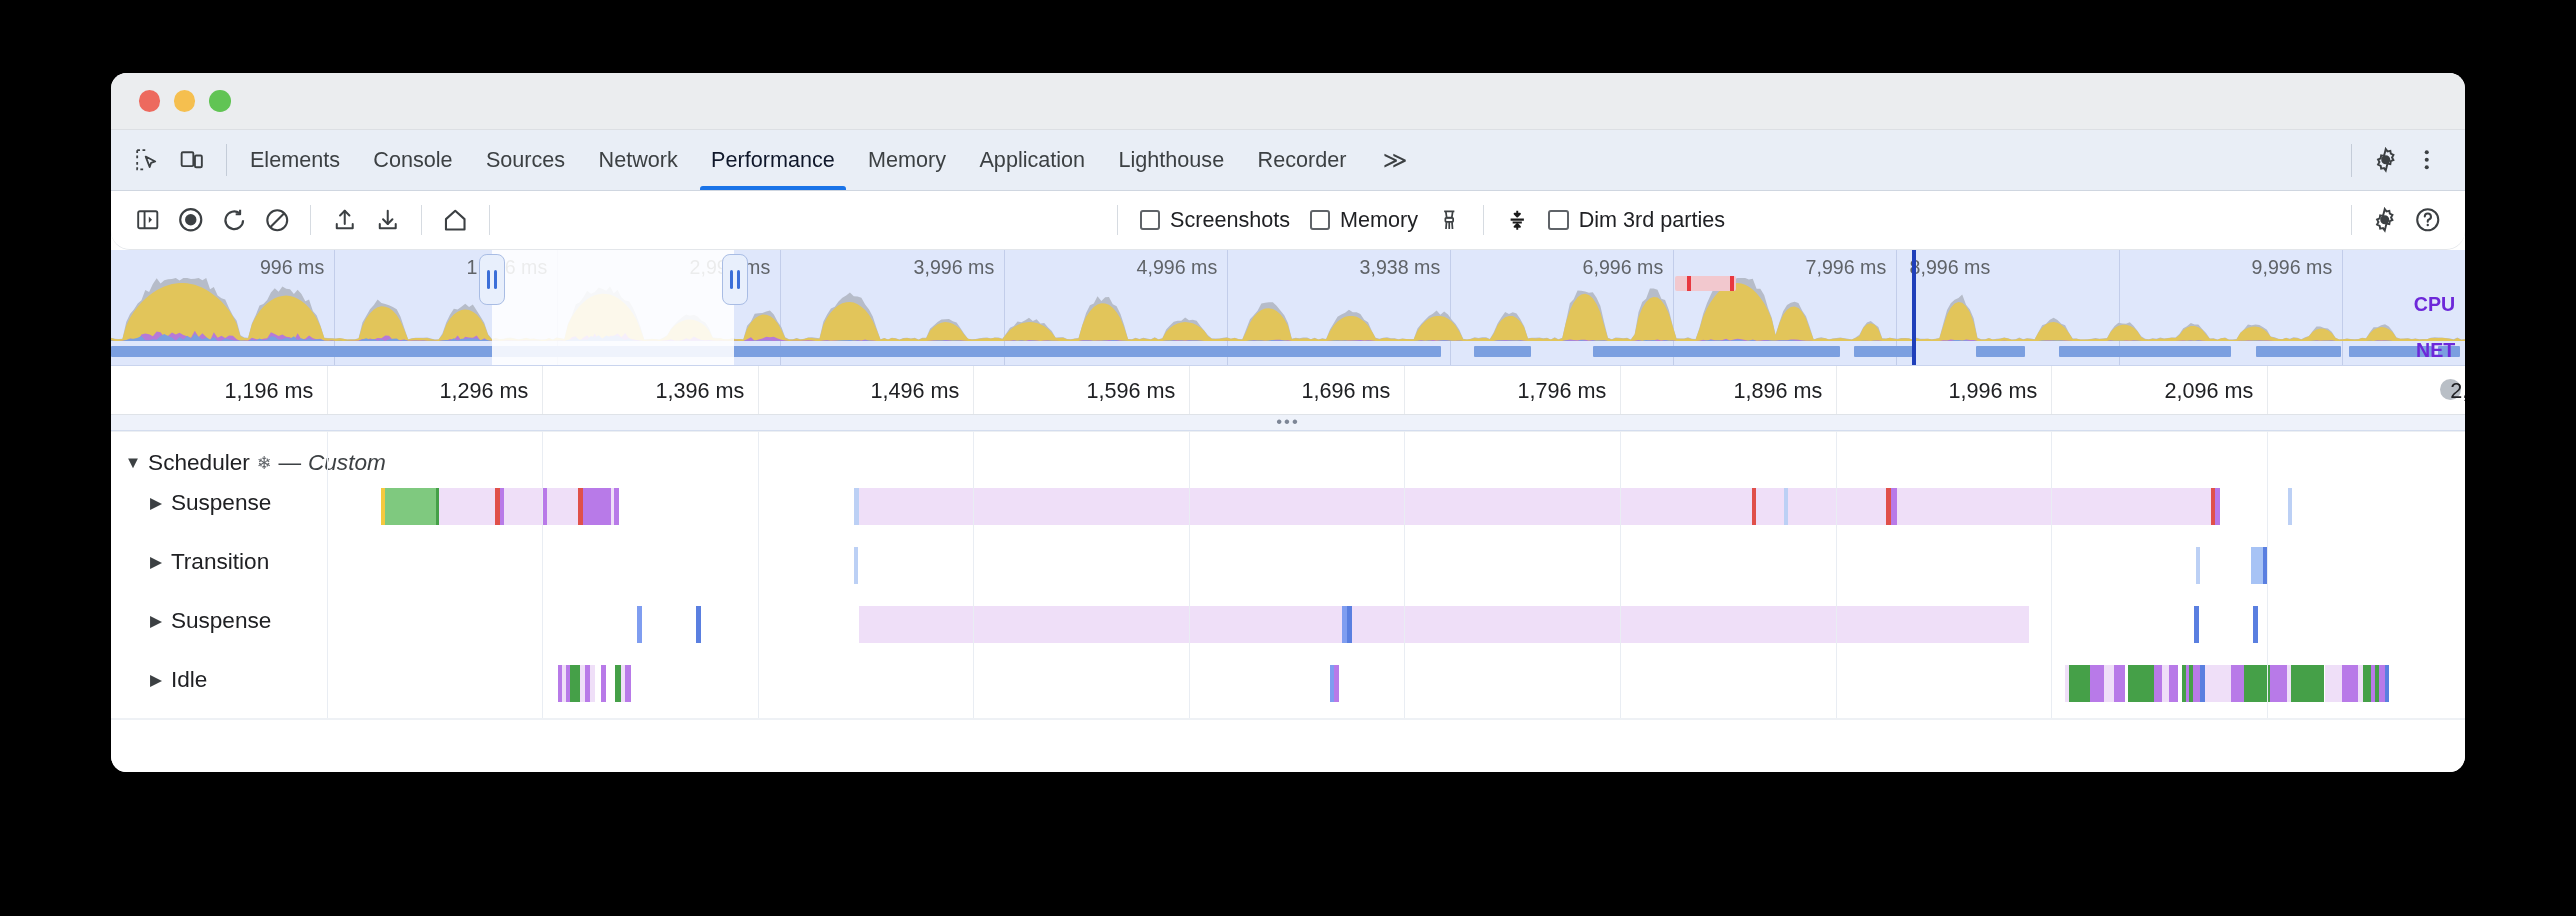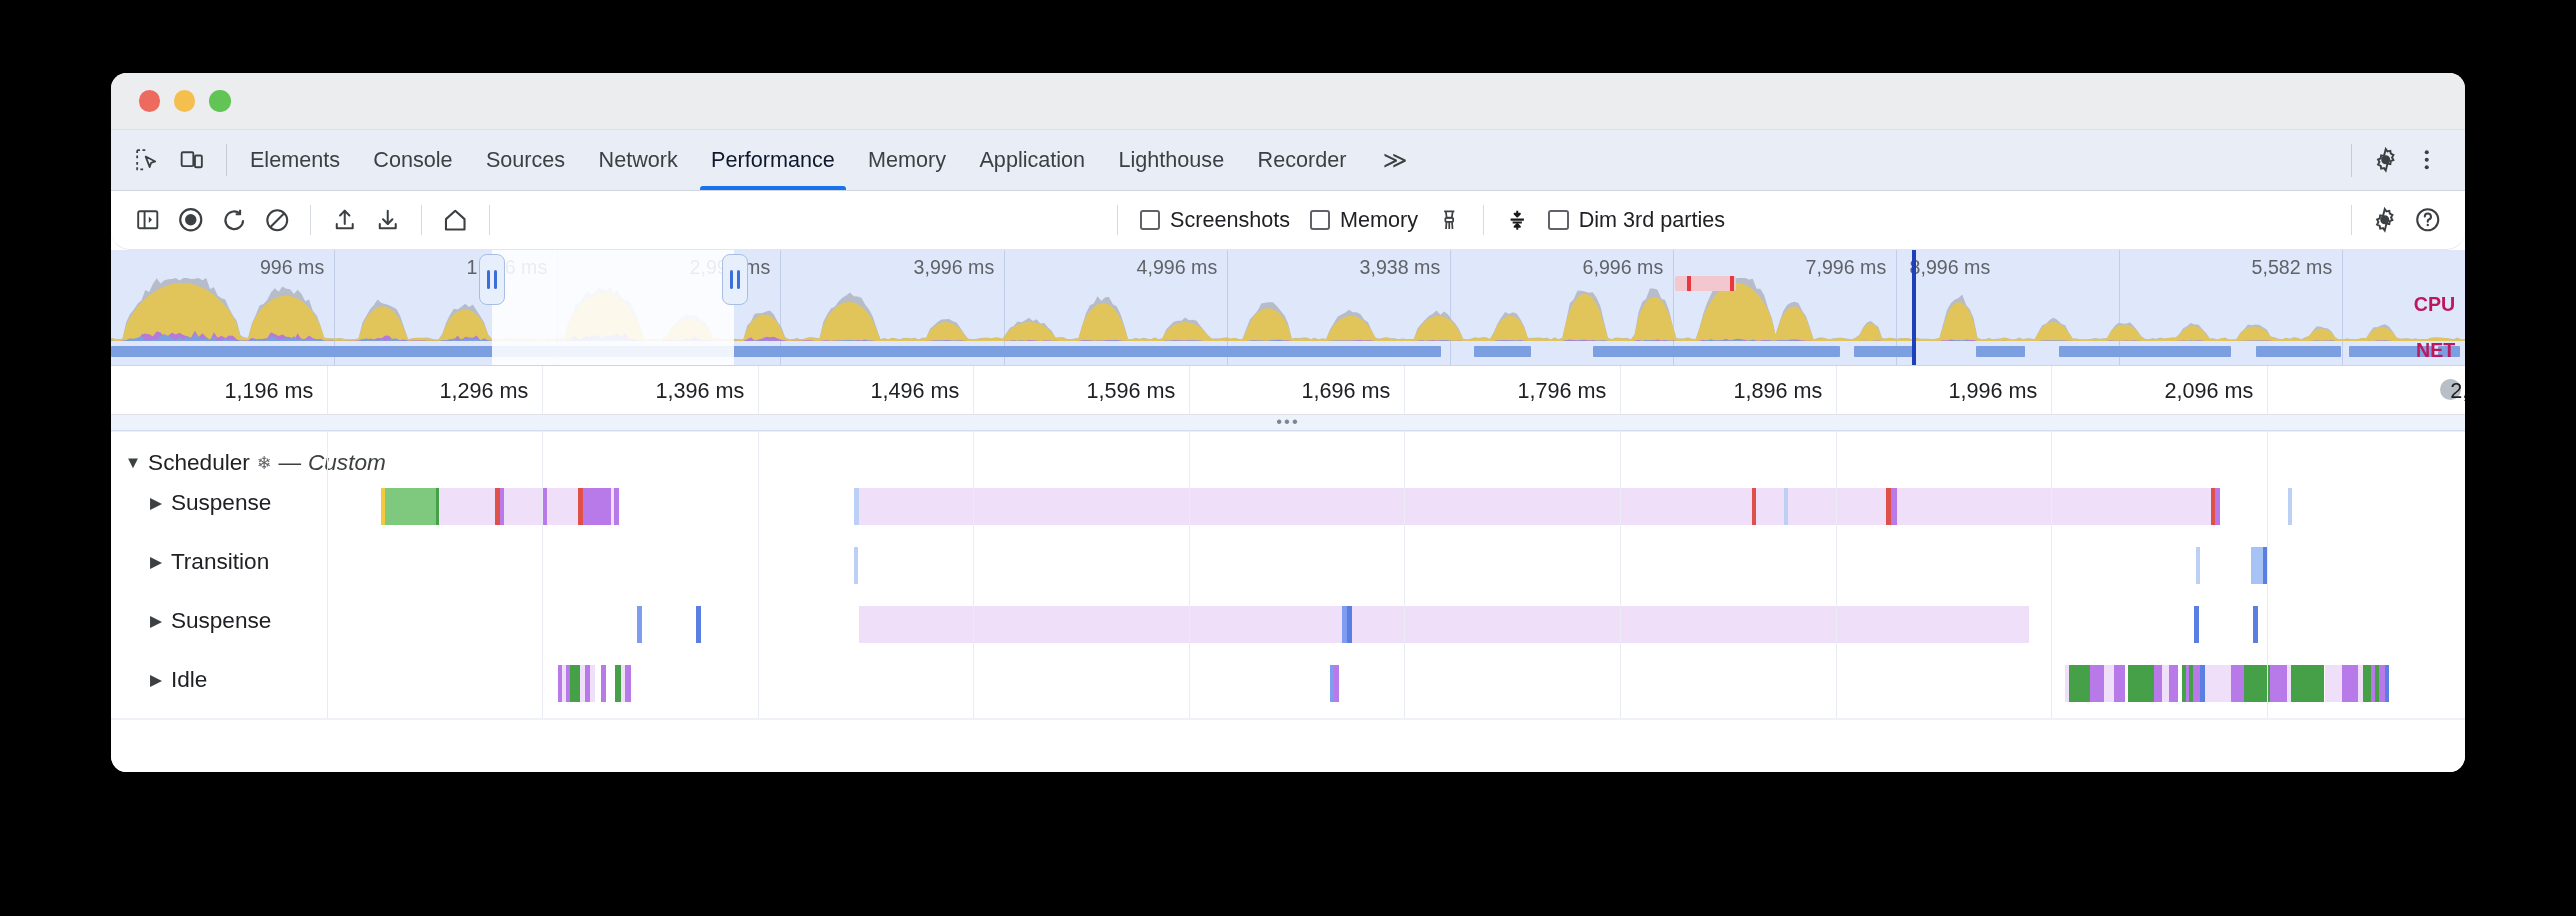--- a/index.html
+++ b/index.html
@@ -108,21 +108,21 @@
     font-size: 19.6px; color: #5f6368;
     transform: translateX(-100%);
     padding-right: 9.8px; white-space: nowrap;
   }
   #cpuCanvas, #netStrip { position: absolute; left: 0; right: 0; }
   #cpuCanvas { top: 25.5px; height: 65px; }
   #netStrip { bottom: 7.9px; height: 10.8px; }
   .netseg { position: absolute; height: 10.8px; background: #7b9fe0; border-radius: 1px; }
   .ovSideLabel {
     position: absolute; right: 9.8px;
-    font-size: 19.6px; font-weight: 600; color: #be185d;
+    font-size: 19.6px; font-weight: 600; color: #6d28d9;
   }
   #selWin {
     position: absolute; top: 0; bottom: 0;
     background: rgba(255,255,255,.88);
     pointer-events: none;
   }
   .handle {
     position: absolute; top: 3.9px;
     width: 25.5px; height: 51px;
     background: #e8effc; border: 1px solid #a8bce4;
@@ -372,21 +372,21 @@
         <div class="ovlabel" style="left: 1116px;">4,996 ms</div>
         <div class="ovtick" style="left: 1339px;"></div>
         <div class="ovlabel" style="left: 1339px;">3,938 ms</div>
         <div class="ovtick" style="left: 1562px;"></div>
         <div class="ovlabel" style="left: 1562px;">6,996 ms</div>
         <div class="ovtick" style="left: 1785px;"></div>
         <div class="ovlabel" style="left: 1785px;">7,996 ms</div>
         <div class="ovtick" style="left: 2008px;"></div>
         <div class="ovlabel" style="left: 1889px;">8,996 ms</div>
         <div class="ovtick" style="left: 2231px;"></div>
-        <div class="ovlabel" style="left: 2231px;">5,582 ms</div>
+        <div class="ovlabel" style="left: 2231px;">9,996 ms</div>
       </div>
     <svg id="cpuCanvas" viewBox="0 0 2398 66" preserveAspectRatio="none">
         <path d="M0,66 L0.0,62.8 L3.9,63.8 L7.7,63.9 L11.6,63.7 L15.5,46.7 L19.3,38.7 L23.2,33.9 L27.1,28.0 L30.9,24.6 L34.8,14.3 L38.7,16.2 L42.5,8.1 L46.4,2.4 L50.3,7.6 L54.1,4.4 L58.0,3.3 L61.9,3.1 L65.8,2.0 L69.6,4.6 L73.5,2.0 L77.4,2.0 L81.2,3.1 L85.1,2.9 L89.0,2.0 L92.8,4.3 L96.7,2.1 L100.6,13.5 L104.4,11.1 L108.3,19.9 L112.2,22.6 L116.0,23.9 L119.9,32.8 L123.8,40.0 L127.6,45.5 L131.5,60.1 L135.4,62.4 L139.2,62.6 L143.1,48.0 L147.0,39.6 L150.8,30.0 L154.7,28.4 L158.6,24.3 L162.4,16.8 L166.3,12.5 L170.2,15.9 L174.0,10.6 L177.9,13.0 L181.8,13.4 L185.7,18.3 L189.5,14.0 L193.4,18.3 L197.3,25.7 L201.1,23.9 L205.0,35.6 L208.9,40.2 L212.7,50.3 L216.6,62.6 L220.5,63.0 L224.3,63.2 L228.2,63.5 L232.1,62.9 L235.9,63.6 L239.8,64.4 L243.7,64.1 L247.5,64.3 L251.4,63.2 L255.3,47.2 L259.1,40.7 L263.0,33.7 L266.9,29.4 L270.7,23.8 L274.6,27.3 L278.5,28.4 L282.3,29.8 L286.2,31.5 L290.1,33.7 L293.9,41.1 L297.8,52.7 L301.7,64.2 L305.6,63.3 L309.4,62.7 L313.3,62.6 L317.2,62.8 L321.0,62.5 L324.9,63.4 L328.8,64.6 L332.6,64.4 L336.5,58.5 L340.4,47.3 L344.2,39.3 L348.1,33.2 L352.0,33.9 L355.8,31.1 L359.7,28.1 L363.6,31.6 L367.4,28.9 L371.3,35.0 L375.2,41.2 L379.0,47.5 L382.9,59.2 L386.8,64.0 L390.6,62.9 L394.5,63.9 L398.4,63.8 L402.2,62.8 L406.1,62.5 L410.0,63.5 L413.8,64.3 L417.7,63.5 L421.6,62.8 L425.5,63.6 L429.3,63.5 L433.2,64.2 L437.1,64.4 L440.9,64.5 L444.8,62.9 L448.7,64.6 L452.5,62.3 L456.4,63.1 L460.3,63.7 L464.1,48.0 L468.0,40.0 L471.9,28.7 L475.7,26.9 L479.6,21.6 L483.5,15.0 L487.3,18.1 L491.2,16.3 L495.1,11.8 L498.9,12.9 L502.8,14.9 L506.7,10.4 L510.5,17.4 L514.4,14.0 L518.3,21.7 L522.1,24.8 L526.0,25.6 L529.9,31.9 L533.7,40.5 L537.6,51.3 L541.5,64.5 L545.4,63.9 L549.2,63.8 L553.1,64.0 L557.0,64.4 L560.8,62.4 L564.7,60.2 L568.6,53.3 L572.4,49.1 L576.3,45.0 L580.2,41.6 L584.0,39.2 L587.9,40.4 L591.8,39.3 L595.6,41.0 L599.5,45.1 L603.4,47.1 L607.2,52.7 L611.1,62.4 L615.0,62.8 L618.8,63.1 L622.7,64.1 L626.6,64.2 L630.4,63.2 L634.3,63.9 L638.2,63.9 L642.0,64.4 L645.9,50.5 L649.8,46.3 L653.6,38.4 L657.5,37.9 L661.4,37.6 L665.3,36.0 L669.1,35.1 L673.0,39.2 L676.9,46.4 L680.7,51.8 L684.6,62.3 L688.5,64.3 L692.3,64.2 L696.2,63.0 L700.1,64.2 L703.9,63.7 L707.8,62.5 L711.7,62.1 L715.5,62.7 L719.4,63.3 L723.3,46.4 L727.1,39.0 L731.0,32.9 L734.9,31.1 L738.7,26.0 L742.6,22.0 L746.5,19.9 L750.3,16.8 L754.2,20.5 L758.1,20.8 L761.9,22.1 L765.8,29.0 L769.7,34.1 L773.5,41.0 L777.4,53.0 L781.3,64.2 L785.2,62.9 L789.0,64.5 L792.9,62.6 L796.8,63.2 L800.6,64.5 L804.5,63.0 L808.4,62.7 L812.2,63.4 L816.1,62.6 L820.0,64.5 L823.8,62.6 L827.7,62.6 L831.6,53.6 L835.4,50.3 L839.3,46.8 L843.2,44.2 L847.0,43.8 L850.9,43.6 L854.8,45.9 L858.6,47.3 L862.5,52.8 L866.4,58.6 L870.2,63.6 L874.1,64.1 L878.0,63.9 L881.8,63.2 L885.7,62.7 L889.6,62.5 L893.4,63.4 L897.3,62.5 L901.2,62.5 L905.1,63.6 L908.9,58.3 L912.8,52.5 L916.7,50.7 L920.5,46.1 L924.4,47.0 L928.3,44.9 L932.1,42.5 L936.0,45.6 L939.9,44.0 L943.7,48.2 L947.6,47.7 L951.5,52.2 L955.3,55.9 L959.2,62.7 L963.1,62.3 L966.9,62.3 L970.8,63.9 L974.7,64.2 L978.5,63.4 L982.4,62.9 L986.3,49.4 L990.1,37.5 L994.0,29.6 L997.9,27.8 L1001.7,20.6 L1005.6,25.5 L1009.5,21.7 L1013.3,21.2 L1017.2,28.7 L1021.1,30.8 L1025.0,38.6 L1028.8,50.1 L1032.7,63.9 L1036.6,64.3 L1040.4,62.8 L1044.3,64.0 L1048.2,62.7 L1052.0,63.5 L1055.9,64.3 L1059.8,62.2 L1063.6,64.1 L1067.5,63.3 L1071.4,54.2 L1075.2,50.2 L1079.1,46.4 L1083.0,45.5 L1086.8,45.5 L1090.7,42.2 L1094.6,44.9 L1098.4,44.4 L1102.3,45.5 L1106.2,50.7 L1110.0,55.3 L1113.9,60.2 L1117.8,63.4 L1121.6,63.5 L1125.5,63.4 L1129.4,62.7 L1133.2,62.3 L1137.1,63.7 L1141.0,62.6 L1144.9,63.9 L1148.7,64.2 L1152.6,54.1 L1156.5,44.0 L1160.3,39.8 L1164.2,35.2 L1168.1,28.0 L1171.9,27.2 L1175.8,26.6 L1179.7,26.6 L1183.5,30.2 L1187.4,35.1 L1191.3,39.9 L1195.1,47.6 L1199.0,63.7 L1202.9,62.7 L1206.7,63.3 L1210.6,62.4 L1214.5,62.5 L1218.3,64.2 L1222.2,62.8 L1226.1,64.5 L1229.9,63.3 L1233.8,64.0 L1237.7,54.4 L1241.5,48.0 L1245.4,41.4 L1249.3,39.2 L1253.1,37.2 L1257.0,34.2 L1260.9,36.8 L1264.8,36.7 L1268.6,38.6 L1272.5,44.3 L1276.4,47.0 L1280.2,55.7 L1284.1,62.8 L1288.0,63.6 L1291.8,62.7 L1295.7,62.2 L1299.6,63.1 L1303.4,63.3 L1307.3,64.3 L1311.2,63.5 L1315.0,63.9 L1318.9,64.0 L1322.8,63.9 L1326.6,53.3 L1330.5,48.6 L1334.4,44.3 L1338.2,40.7 L1342.1,38.4 L1346.0,35.1 L1349.8,39.4 L1353.7,36.1 L1357.6,39.0 L1361.4,44.3 L1365.3,48.7 L1369.2,54.8 L1373.0,63.7 L1376.9,64.4 L1380.8,63.6 L1384.7,62.3 L1388.5,62.9 L1392.4,62.2 L1396.3,62.3 L1400.1,63.9 L1404.0,57.1 L1407.9,48.2 L1411.7,42.2 L1415.6,36.6 L1419.5,38.5 L1423.3,36.8 L1427.2,38.0 L1431.1,43.8 L1434.9,50.9 L1438.8,63.3 L1442.7,62.8 L1446.5,62.8 L1450.4,62.4 L1454.3,63.3 L1458.1,62.7 L1462.0,64.4 L1465.9,62.2 L1469.7,64.3 L1473.6,62.8 L1477.5,45.4 L1481.3,27.6 L1485.2,23.7 L1489.1,14.6 L1492.9,15.1 L1496.8,15.7 L1500.7,17.0 L1504.6,16.5 L1508.4,22.2 L1512.3,30.5 L1516.2,47.3 L1520.0,62.6 L1523.9,64.2 L1527.8,62.4 L1531.6,62.7 L1535.5,63.1 L1539.4,62.7 L1543.2,64.4 L1547.1,59.1 L1551.0,36.7 L1554.8,26.5 L1558.7,23.2 L1562.6,12.6 L1566.4,12.6 L1570.3,13.9 L1574.2,23.2 L1578.0,24.4 L1581.9,34.8 L1585.8,50.5 L1589.6,63.3 L1593.5,63.4 L1597.4,63.4 L1601.2,62.1 L1605.1,63.8 L1609.0,64.0 L1612.8,53.1 L1616.7,38.3 L1620.6,27.5 L1624.5,18.8 L1628.3,11.0 L1632.2,6.0 L1636.1,6.0 L1639.9,2.0 L1643.8,2.0 L1647.7,3.5 L1651.5,2.0 L1655.4,2.0 L1659.3,2.0 L1663.1,3.6 L1667.0,2.8 L1670.9,12.9 L1674.7,13.0 L1678.6,19.3 L1682.5,32.5 L1686.3,42.4 L1690.2,59.4 L1694.1,46.9 L1697.9,35.9 L1701.8,29.5 L1705.7,27.2 L1709.5,26.2 L1713.4,27.5 L1717.3,35.3 L1721.1,40.9 L1725.0,52.1 L1728.9,64.4 L1732.7,63.0 L1736.6,62.3 L1740.5,63.2 L1744.4,64.1 L1748.2,63.5 L1752.1,62.9 L1756.0,62.5 L1759.8,63.2 L1763.7,63.8 L1767.6,64.5 L1771.4,62.4 L1775.3,59.7 L1779.2,52.1 L1783.0,47.1 L1786.9,45.6 L1790.8,48.9 L1794.6,51.8 L1798.5,63.1 L1802.4,63.4 L1806.2,62.6 L1810.1,63.1 L1814.0,63.8 L1817.8,63.0 L1821.7,62.9 L1825.6,63.3 L1829.4,64.5 L1833.3,62.8 L1837.2,63.6 L1841.0,63.6 L1844.9,63.6 L1848.8,64.1 L1852.6,63.8 L1856.5,63.0 L1860.4,48.4 L1864.3,34.4 L1868.1,27.6 L1872.0,24.2 L1875.9,22.3 L1879.7,18.9 L1883.6,29.2 L1887.5,34.0 L1891.3,42.9 L1895.2,62.7 L1899.1,64.2 L1902.9,64.2 L1906.8,62.9 L1910.7,64.4 L1914.5,63.8 L1918.4,63.5 L1922.3,62.4 L1926.1,63.2 L1930.0,64.6 L1933.9,64.2 L1937.7,62.4 L1941.6,64.2 L1945.5,63.1 L1949.3,63.5 L1953.2,64.1 L1957.1,56.8 L1960.9,50.1 L1964.8,48.4 L1968.7,44.5 L1972.5,42.5 L1976.4,44.6 L1980.3,48.5 L1984.2,50.0 L1988.0,57.4 L1991.9,63.5 L1995.8,63.5 L1999.6,64.5 L2003.5,64.5 L2007.4,64.2 L2011.2,63.8 L2015.1,63.0 L2019.0,63.6 L2022.8,63.5 L2026.7,63.0 L2030.6,55.8 L2034.4,50.8 L2038.3,47.4 L2042.2,48.2 L2046.0,48.4 L2049.9,46.9 L2053.8,50.8 L2057.6,55.5 L2061.5,61.3 L2065.4,63.8 L2069.2,64.1 L2073.1,63.3 L2077.0,63.7 L2080.8,62.4 L2084.7,63.4 L2088.6,62.9 L2092.4,62.4 L2096.3,62.5 L2100.2,58.9 L2104.1,53.1 L2107.9,50.9 L2111.8,47.8 L2115.7,49.3 L2119.5,49.3 L2123.4,53.7 L2127.3,57.8 L2131.1,63.4 L2135.0,63.1 L2138.9,64.6 L2142.7,63.2 L2146.6,62.5 L2150.5,64.5 L2154.3,64.5 L2158.2,64.0 L2162.1,57.5 L2165.9,54.0 L2169.8,49.3 L2173.7,49.9 L2177.5,49.3 L2181.4,49.8 L2185.3,52.0 L2189.1,54.5 L2193.0,61.5 L2196.9,62.3 L2200.7,63.6 L2204.6,64.1 L2208.5,62.7 L2212.3,63.6 L2216.2,62.2 L2220.1,62.8 L2224.0,64.1 L2227.8,62.2 L2231.7,60.9 L2235.6,55.8 L2239.4,51.3 L2243.3,51.3 L2247.2,52.8 L2251.0,53.2 L2254.9,56.7 L2258.8,62.6 L2262.6,64.4 L2266.5,64.1 L2270.4,63.5 L2274.2,63.9 L2278.1,64.1 L2282.0,64.0 L2285.8,62.6 L2289.7,63.1 L2293.6,57.0 L2297.4,52.0 L2301.3,52.1 L2305.2,49.9 L2309.0,48.9 L2312.9,51.3 L2316.8,56.0 L2320.6,62.3 L2324.5,63.6 L2328.4,63.4 L2332.2,63.1 L2336.1,64.0 L2340.0,63.4 L2343.9,64.1 L2347.7,63.9 L2351.6,64.1 L2355.5,62.6 L2359.3,62.3 L2363.2,62.4 L2367.1,62.7 L2370.9,63.0 L2374.8,63.4 L2378.7,64.3 L2382.5,62.5 L2386.4,64.5 L2390.3,64.2 L2394.1,63.4 L2398.0,64.1 L2398,66 Z" fill="#b6bcc9"></path>
         <path d="M0,66 L0.0,63.0 L3.9,64.0 L7.7,64.2 L11.6,63.9 L15.5,50.2 L19.3,42.3 L23.2,36.2 L27.1,31.2 L30.9,26.8 L34.8,23.1 L38.7,19.8 L42.5,16.9 L46.4,14.5 L50.3,12.4 L54.1,10.6 L58.0,9.3 L61.9,8.2 L65.8,7.5 L69.6,7.2 L73.5,7.1 L77.4,7.4 L81.2,8.1 L85.1,9.0 L89.0,10.3 L92.8,12.0 L96.7,14.0 L100.6,16.4 L104.4,19.2 L108.3,22.4 L112.2,26.0 L116.0,30.2 L119.9,35.1 L123.8,41.0 L127.6,48.4 L131.5,61.3 L135.4,63.0 L139.2,63.1 L143.1,49.0 L147.0,41.5 L150.8,35.8 L154.7,31.3 L158.6,27.6 L162.4,24.8 L166.3,22.6 L170.2,21.0 L174.0,20.2 L177.9,19.9 L181.8,20.3 L185.7,21.3 L189.5,23.0 L193.4,25.4 L197.3,28.4 L201.1,32.3 L205.0,37.1 L208.9,43.1 L212.7,51.2 L216.6,62.9 L220.5,63.5 L224.3,63.4 L228.2,63.8 L232.1,63.3 L235.9,63.8 L239.8,64.6 L243.7,64.4 L247.5,64.6 L251.4,63.5 L255.3,50.5 L259.1,42.9 L263.0,37.7 L266.9,34.1 L270.7,31.8 L274.6,30.8 L278.5,31.1 L282.3,32.6 L286.2,35.4 L290.1,39.6 L293.9,45.6 L297.8,54.7 L301.7,64.5 L305.6,63.4 L309.4,63.0 L313.3,62.9 L317.2,63.3 L321.0,62.9 L324.9,63.9 L328.8,64.7 L332.6,64.6 L336.5,59.8 L340.4,49.5 L344.2,43.4 L348.1,39.2 L352.0,36.3 L355.8,34.6 L359.7,34.0 L363.6,34.6 L367.4,36.3 L371.3,39.2 L375.2,43.4 L379.0,49.5 L382.9,59.8 L386.8,64.4 L390.6,63.1 L394.5,64.2 L398.4,64.2 L402.2,63.3 L406.1,63.2 L410.0,63.7 L413.8,64.4 L417.7,63.9 L421.6,63.0 L425.5,63.9 L429.3,63.8 L433.2,64.5 L437.1,64.7 L440.9,64.6 L444.8,63.2 L448.7,64.7 L452.5,62.8 L456.4,63.3 L460.3,64.1 L464.1,49.3 L468.0,41.4 L471.9,35.5 L475.7,30.7 L479.6,26.8 L483.5,23.7 L487.3,21.3 L491.2,19.6 L495.1,18.5 L498.9,18.0 L502.8,18.2 L506.7,18.9 L510.5,20.3 L514.4,22.4 L518.3,25.1 L522.1,28.5 L526.0,32.8 L529.9,38.0 L533.7,44.7 L537.6,54.3 L541.5,64.7 L545.4,64.4 L549.2,64.0 L553.1,64.2 L557.0,64.7 L560.8,63.1 L564.7,60.7 L568.6,54.3 L572.4,50.3 L576.3,47.5 L580.2,45.6 L584.0,44.5 L587.9,44.2 L591.8,44.7 L595.6,45.9 L599.5,48.0 L603.4,51.0 L607.2,55.3 L611.1,63.0 L615.0,63.5 L618.8,63.2 L622.7,64.3 L626.6,64.2 L630.4,63.6 L634.3,64.1 L638.2,64.0 L642.0,64.6 L645.9,53.5 L649.8,47.2 L653.6,43.1 L657.5,40.5 L661.4,39.2 L665.3,39.3 L669.1,40.7 L673.0,43.5 L676.9,47.9 L680.7,54.7 L684.6,63.0 L688.5,64.6 L692.3,64.5 L696.2,63.4 L700.1,64.4 L703.9,63.9 L707.8,62.8 L711.7,62.9 L715.5,63.4 L719.4,63.6 L723.3,49.6 L727.1,42.2 L731.0,36.8 L734.9,32.7 L738.7,29.7 L742.6,27.7 L746.5,26.6 L750.3,26.3 L754.2,27.0 L758.1,28.6 L761.9,31.1 L765.8,34.6 L769.7,39.3 L773.5,45.6 L777.4,54.7 L781.3,64.5 L785.2,63.1 L789.0,64.6 L792.9,62.9 L796.8,63.5 L800.6,64.7 L804.5,63.4 L808.4,62.9 L812.2,63.7 L816.1,63.1 L820.0,64.7 L823.8,63.2 L827.7,63.2 L831.6,55.7 L835.4,51.7 L839.3,49.0 L843.2,47.4 L847.0,46.8 L850.9,47.1 L854.8,48.4 L858.6,50.7 L862.5,54.1 L866.4,59.7 L870.2,63.7 L874.1,64.4 L878.0,64.3 L881.8,63.6 L885.7,63.3 L889.6,63.0 L893.4,63.5 L897.3,62.8 L901.2,63.0 L905.1,64.0 L908.9,59.3 L912.8,54.9 L916.7,51.9 L920.5,49.7 L924.4,48.1 L928.3,47.2 L932.1,46.8 L936.0,47.0 L939.9,47.7 L943.7,49.1 L947.6,51.0 L951.5,53.7 L955.3,57.5 L959.2,62.8 L963.1,63.0 L966.9,62.8 L970.8,64.1 L974.7,64.6 L978.5,63.8 L982.4,63.5 L986.3,50.1 L990.1,41.5 L994.0,35.7 L997.9,31.5 L1001.7,28.9 L1005.6,27.7 L1009.5,27.8 L1013.3,29.3 L1017.2,32.2 L1021.1,36.7 L1025.0,43.0 L1028.8,52.4 L1032.7,64.2 L1036.6,64.4 L1040.4,63.2 L1044.3,64.3 L1048.2,63.3 L1052.0,64.0 L1055.9,64.6 L1059.8,62.8 L1063.6,64.4 L1067.5,63.5 L1071.4,56.6 L1075.2,52.8 L1079.1,50.1 L1083.0,48.3 L1086.8,47.2 L1090.7,46.8 L1094.6,47.1 L1098.4,48.0 L1102.3,49.7 L1106.2,52.2 L1110.0,55.7 L1113.9,61.3 L1117.8,63.7 L1121.6,64.0 L1125.5,63.6 L1129.4,63.2 L1133.2,62.8 L1137.1,63.8 L1141.0,63.0 L1144.9,64.2 L1148.7,64.4 L1152.6,56.6 L1156.5,47.4 L1160.3,41.5 L1164.2,37.4 L1168.1,34.6 L1171.9,33.1 L1175.8,32.7 L1179.7,33.6 L1183.5,35.6 L1187.4,38.9 L1191.3,43.6 L1195.1,50.4 L1199.0,64.0 L1202.9,63.2 L1206.7,63.8 L1210.6,63.1 L1214.5,63.1 L1218.3,64.3 L1222.2,63.2 L1226.1,64.6 L1229.9,63.7 L1233.8,64.3 L1237.7,56.1 L1241.5,50.2 L1245.4,46.1 L1249.3,43.3 L1253.1,41.4 L1257.0,40.5 L1260.9,40.5 L1264.8,41.4 L1268.6,43.3 L1272.5,46.1 L1276.4,50.2 L1280.2,56.1 L1284.1,63.2 L1288.0,64.1 L1291.8,62.9 L1295.7,63.0 L1299.6,63.6 L1303.4,63.8 L1307.3,64.5 L1311.2,63.6 L1315.0,64.0 L1318.9,64.2 L1322.8,64.1 L1326.6,55.7 L1330.5,49.9 L1334.4,45.9 L1338.2,43.1 L1342.1,41.3 L1346.0,40.5 L1349.8,40.5 L1353.7,41.5 L1357.6,43.4 L1361.4,46.3 L1365.3,50.5 L1369.2,56.6 L1373.0,64.1 L1376.9,64.6 L1380.8,63.9 L1384.7,62.9 L1388.5,63.5 L1392.4,62.9 L1396.3,62.9 L1400.1,64.2 L1404.0,58.7 L1407.9,50.0 L1411.7,44.9 L1415.6,41.9 L1419.5,40.5 L1423.3,40.7 L1427.2,42.6 L1431.1,46.2 L1434.9,52.0 L1438.8,63.6 L1442.7,63.0 L1446.5,63.4 L1450.4,62.9 L1454.3,63.8 L1458.1,63.3 L1462.0,64.6 L1465.9,62.9 L1469.7,64.6 L1473.6,63.1 L1477.5,46.4 L1481.3,34.7 L1485.2,26.9 L1489.1,21.7 L1492.9,18.8 L1496.8,18.0 L1500.7,19.3 L1504.6,22.7 L1508.4,28.5 L1512.3,37.0 L1516.2,50.4 L1520.0,63.1 L1523.9,64.4 L1527.8,62.9 L1531.6,63.1 L1535.5,63.4 L1539.4,63.1 L1543.2,64.7 L1547.1,59.5 L1551.0,42.0 L1554.8,32.6 L1558.7,26.4 L1562.6,22.7 L1566.4,21.2 L1570.3,21.9 L1574.2,24.9 L1578.0,30.2 L1581.9,38.3 L1585.8,51.4 L1589.6,63.6 L1593.5,63.6 L1597.4,63.8 L1601.2,62.9 L1605.1,63.9 L1609.0,64.4 L1612.8,54.0 L1616.7,41.2 L1620.6,32.7 L1624.5,26.1 L1628.3,20.7 L1632.2,16.3 L1636.1,12.9 L1639.9,10.3 L1643.8,8.4 L1647.7,7.4 L1651.5,7.1 L1655.4,7.6 L1659.3,8.8 L1663.1,10.9 L1667.0,13.7 L1670.9,17.4 L1674.7,22.0 L1678.6,27.7 L1682.5,34.7 L1686.3,43.9 L1690.2,60.1 L1694.1,47.9 L1697.9,39.4 L1701.8,34.2 L1705.7,31.4 L1709.5,30.9 L1713.4,32.5 L1717.3,36.5 L1721.1,43.2 L1725.0,54.3 L1728.9,64.5 L1732.7,63.5 L1736.6,63.1 L1740.5,63.3 L1744.4,64.4 L1748.2,63.7 L1752.1,63.5 L1756.0,63.0 L1759.8,63.4 L1763.7,64.2 L1767.6,64.6 L1771.4,62.9 L1775.3,60.9 L1779.2,52.8 L1783.0,49.1 L1786.9,48.1 L1790.8,49.6 L1794.6,54.0 L1798.5,63.7 L1802.4,63.6 L1806.2,62.8 L1810.1,63.7 L1814.0,64.2 L1817.8,63.4 L1821.7,63.1 L1825.6,63.5 L1829.4,64.6 L1833.3,63.1 L1837.2,64.1 L1841.0,63.9 L1844.9,63.7 L1848.8,64.4 L1852.6,64.0 L1856.5,63.2 L1860.4,51.1 L1864.3,39.3 L1868.1,32.2 L1872.0,28.0 L1875.9,26.3 L1879.7,27.2 L1883.6,30.6 L1887.5,36.8 L1891.3,46.8 L1895.2,63.3 L1899.1,64.5 L1902.9,64.4 L1906.8,63.2 L1910.7,64.6 L1914.5,64.2 L1918.4,63.8 L1922.3,62.8 L1926.1,63.4 L1930.0,64.7 L1933.9,64.6 L1937.7,63.2 L1941.6,64.5 L1945.5,63.5 L1949.3,63.9 L1953.2,64.5 L1957.1,57.4 L1960.9,52.3 L1964.8,49.1 L1968.7,47.3 L1972.5,46.8 L1976.4,47.5 L1980.3,49.4 L1984.2,52.7 L1988.0,58.0 L1991.9,64.0 L1995.8,63.7 L1999.6,64.6 L2003.5,64.6 L2007.4,64.4 L2011.2,64.0 L2015.1,63.6 L2019.0,64.0 L2022.8,63.7 L2026.7,63.4 L2030.6,56.5 L2034.4,52.9 L2038.3,50.6 L2042.2,49.5 L2046.0,49.5 L2049.9,50.5 L2053.8,52.6 L2057.6,56.0 L2061.5,62.2 L2065.4,64.1 L2069.2,64.4 L2073.1,63.8 L2077.0,64.1 L2080.8,63.1 L2084.7,63.7 L2088.6,63.2 L2092.4,62.8 L2096.3,62.9 L2100.2,59.8 L2104.1,54.9 L2107.9,52.2 L2111.8,50.8 L2115.7,50.8 L2119.5,52.0 L2123.4,54.7 L2127.3,59.4 L2131.1,63.7 L2135.0,63.7 L2138.9,64.7 L2142.7,63.3 L2146.6,63.0 L2150.5,64.7 L2154.3,64.7 L2158.2,64.4 L2162.1,58.0 L2165.9,54.6 L2169.8,52.5 L2173.7,51.5 L2177.5,51.3 L2181.4,52.1 L2185.3,53.9 L2189.1,56.8 L2193.0,61.8 L2196.9,63.0 L2200.7,63.9 L2204.6,64.3 L2208.5,63.0 L2212.3,64.1 L2216.2,62.9 L2220.1,63.2 L2224.0,64.5 L2227.8,62.9 L2231.7,61.2 L2235.6,56.7 L2239.4,54.3 L2243.3,53.3 L2247.2,53.5 L2251.0,55.0 L2254.9,58.0 L2258.8,63.0 L2262.6,64.5 L2266.5,64.3 L2270.4,63.8 L2274.2,64.3 L2278.1,64.4 L2282.0,64.1 L2285.8,62.9 L2289.7,63.4 L2293.6,58.2 L2297.4,54.7 L2301.3,52.7 L2305.2,51.9 L2309.0,52.4 L2312.9,54.0 L2316.8,57.1 L2320.6,62.9 L2324.5,63.8 L2328.4,63.8 L2332.2,63.4 L2336.1,64.2 L2340.0,63.7 L2343.9,64.5 L2347.7,64.2 L2351.6,64.2 L2355.5,62.9 L2359.3,62.9 L2363.2,63.0 L2367.1,62.8 L2370.9,63.2 L2374.8,63.8 L2378.7,64.7 L2382.5,62.9 L2386.4,64.7 L2390.3,64.2 L2394.1,63.9 L2398.0,64.5 L2398,66 Z" fill="#e2c55a"></path>
         <path d="M0,66 L0.0,65.7 L3.9,65.9 L7.7,65.9 L11.6,65.8 L15.5,65.4 L19.3,63.5 L23.2,64.3 L27.1,66.0 L30.9,59.5 L34.8,58.3 L38.7,59.1 L42.5,61.2 L46.4,56.3 L50.3,57.0 L54.1,62.0 L58.0,60.6 L61.9,57.3 L65.8,59.4 L69.6,57.5 L73.5,59.8 L77.4,61.3 L81.2,62.6 L85.1,55.7 L89.0,62.0 L92.8,58.1 L96.7,61.9 L100.6,65.5 L104.4,57.2 L108.3,62.7 L112.2,60.6 L116.0,63.0 L119.9,60.5 L123.8,60.6 L127.6,64.3 L131.5,66.0 L135.4,65.5 L139.2,65.4 L143.1,62.6 L147.0,63.9 L150.8,64.8 L154.7,63.6 L158.6,63.1 L162.4,57.1 L166.3,58.9 L170.2,61.0 L174.0,59.5 L177.9,61.7 L181.8,62.1 L185.7,65.3 L189.5,58.2 L193.4,64.5 L197.3,63.8 L201.1,60.3 L205.0,63.1 L208.9,64.3 L212.7,63.8 L216.6,65.7 L220.5,65.7 L224.3,65.5 L228.2,65.9 L232.1,65.9 L235.9,66.0 L239.8,66.0 L243.7,65.7 L247.5,65.8 L251.4,65.6 L255.3,64.0 L259.1,65.1 L263.0,63.4 L266.9,64.5 L270.7,62.9 L274.6,63.1 L278.5,60.5 L282.3,60.6 L286.2,64.9 L290.1,65.6 L293.9,65.1 L297.8,64.4 L301.7,65.8 L305.6,65.5 L309.4,65.5 L313.3,65.4 L317.2,65.4 L321.0,65.7 L324.9,65.9 L328.8,65.7 L332.6,65.9 L336.5,65.5 L340.4,65.7 L344.2,63.9 L348.1,64.8 L352.0,60.3 L355.8,65.5 L359.7,61.6 L363.6,62.5 L367.4,62.6 L371.3,60.3 L375.2,65.8 L379.0,63.2 L382.9,65.8 L386.8,65.8 L390.6,65.6 L394.5,65.9 L398.4,65.7 L402.2,65.4 L406.1,65.5 L410.0,65.7 L413.8,65.8 L417.7,65.6 L421.6,65.5 L425.5,65.8 L429.3,65.8 L433.2,65.8 L437.1,66.0 L440.9,65.9 L444.8,65.4 L448.7,66.0 L452.5,65.8 L456.4,65.5 L460.3,65.7 L464.1,66.0 L468.0,62.1 L471.9,61.3 L475.7,65.9 L479.6,62.4 L483.5,60.1 L487.3,65.0 L491.2,58.3 L495.1,65.1 L498.9,65.1 L502.8,65.3 L506.7,60.6 L510.5,60.6 L514.4,58.3 L518.3,62.2 L522.1,57.8 L526.0,63.3 L529.9,64.3 L533.7,65.1 L537.6,65.5 L541.5,65.9 L545.4,65.7 L549.2,65.8 L553.1,65.8 L557.0,65.9 L560.8,65.5 L564.7,65.2 L568.6,64.2 L572.4,65.5 L576.3,65.8 L580.2,65.0 L584.0,63.1 L587.9,64.7 L591.8,61.4 L595.6,63.4 L599.5,65.0 L603.4,65.2 L607.2,65.0 L611.1,65.6 L615.0,65.7 L618.8,65.4 L622.7,65.8 L626.6,65.7 L630.4,66.0 L634.3,65.7 L638.2,66.0 L642.0,66.0 L645.9,64.1 L649.8,62.3 L653.6,65.8 L657.5,64.6 L661.4,63.5 L665.3,61.6 L669.1,62.3 L673.0,61.6 L676.9,63.5 L680.7,64.8 L684.6,65.6 L688.5,65.9 L692.3,65.7 L696.2,65.8 L700.1,65.8 L703.9,65.6 L707.8,65.3 L711.7,65.6 L715.5,66.0 L719.4,65.9 L723.3,65.6 L727.1,65.2 L731.0,65.7 L734.9,65.4 L738.7,65.8 L742.6,65.9 L746.5,65.6 L750.3,65.5 L754.2,65.7 L758.1,65.0 L761.9,65.6 L765.8,64.5 L769.7,65.7 L773.5,65.4 L777.4,66.0 L781.3,66.0 L785.2,66.0 L789.0,65.9 L792.9,66.0 L796.8,66.0 L800.6,66.0 L804.5,65.9 L808.4,65.9 L812.2,66.0 L816.1,66.0 L820.0,66.0 L823.8,65.9 L827.7,65.9 L831.6,65.8 L835.4,65.4 L839.3,65.6 L843.2,65.7 L847.0,65.1 L850.9,65.3 L854.8,65.9 L858.6,65.7 L862.5,65.5 L866.4,65.7 L870.2,65.9 L874.1,65.9 L878.0,65.9 L881.8,65.9 L885.7,65.9 L889.6,65.9 L893.4,65.9 L897.3,66.0 L901.2,65.9 L905.1,66.0 L908.9,65.8 L912.8,65.8 L916.7,65.3 L920.5,66.0 L924.4,65.4 L928.3,65.9 L932.1,65.1 L936.0,65.4 L939.9,65.5 L943.7,65.9 L947.6,65.5 L951.5,65.5 L955.3,66.0 L959.2,65.8 L963.1,66.0 L966.9,65.9 L970.8,65.9 L974.7,66.0 L978.5,66.0 L982.4,65.9 L986.3,65.2 L990.1,65.2 L994.0,65.3 L997.9,66.0 L1001.7,65.4 L1005.6,65.8 L1009.5,65.4 L1013.3,64.9 L1017.2,65.2 L1021.1,65.0 L1025.0,65.4 L1028.8,65.9 L1032.7,66.0 L1036.6,66.0 L1040.4,66.0 L1044.3,66.0 L1048.2,65.9 L1052.0,66.0 L1055.9,66.0 L1059.8,65.9 L1063.6,65.9 L1067.5,66.0 L1071.4,65.7 L1075.2,65.9 L1079.1,65.2 L1083.0,65.2 L1086.8,65.4 L1090.7,65.4 L1094.6,65.2 L1098.4,65.5 L1102.3,65.5 L1106.2,65.8 L1110.0,65.9 L1113.9,65.9 L1117.8,66.0 L1121.6,65.9 L1125.5,65.9 L1129.4,66.0 L1133.2,65.8 L1137.1,65.9 L1141.0,65.9 L1144.9,66.0 L1148.7,66.0 L1152.6,65.9 L1156.5,65.9 L1160.3,65.2 L1164.2,65.8 L1168.1,65.8 L1171.9,65.8 L1175.8,66.0 L1179.7,64.9 L1183.5,64.7 L1187.4,64.7 L1191.3,65.7 L1195.1,65.3 L1199.0,65.9 L1202.9,65.9 L1206.7,66.0 L1210.6,65.9 L1214.5,65.9 L1218.3,65.9 L1222.2,66.0 L1226.1,66.0 L1229.9,65.9 L1233.8,66.0 L1237.7,65.8 L1241.5,65.9 L1245.4,65.7 L1249.3,65.8 L1253.1,65.7 L1257.0,65.4 L1260.9,65.6 L1264.8,65.2 L1268.6,65.1 L1272.5,65.4 L1276.4,65.3 L1280.2,65.6 L1284.1,66.0 L1288.0,66.0 L1291.8,66.0 L1295.7,66.0 L1299.6,65.9 L1303.4,65.9 L1307.3,66.0 L1311.2,65.9 L1315.0,65.9 L1318.9,66.0 L1322.8,66.0 L1326.6,66.0 L1330.5,65.2 L1334.4,65.9 L1338.2,65.7 L1342.1,65.0 L1346.0,65.6 L1349.8,65.6 L1353.7,65.2 L1357.6,65.4 L1361.4,65.9 L1365.3,65.7 L1369.2,65.8 L1373.0,65.9 L1376.9,66.0 L1380.8,66.0 L1384.7,65.9 L1388.5,65.9 L1392.4,65.9 L1396.3,65.9 L1400.1,66.0 L1404.0,65.9 L1407.9,65.5 L1411.7,65.2 L1415.6,65.0 L1419.5,65.3 L1423.3,65.4 L1427.2,65.8 L1431.1,65.2 L1434.9,65.7 L1438.8,65.9 L1442.7,66.0 L1446.5,65.9 L1450.4,65.9 L1454.3,66.0 L1458.1,65.9 L1462.0,66.0 L1465.9,65.9 L1469.7,66.0 L1473.6,65.9 L1477.5,65.3 L1481.3,64.6 L1485.2,64.9 L1489.1,65.2 L1492.9,64.7 L1496.8,64.7 L1500.7,65.4 L1504.6,64.9 L1508.4,65.9 L1512.3,65.7 L1516.2,65.6 L1520.0,65.9 L1523.9,66.0 L1527.8,65.9 L1531.6,65.9 L1535.5,65.9 L1539.4,65.9 L1543.2,66.0 L1547.1,65.7 L1551.0,65.1 L1554.8,66.0 L1558.7,65.7 L1562.6,65.3 L1566.4,65.3 L1570.3,64.5 L1574.2,65.6 L1578.0,64.9 L1581.9,65.9 L1585.8,65.6 L1589.6,65.9 L1593.5,66.0 L1597.4,65.9 L1601.2,65.9 L1605.1,66.0 L1609.0,66.0 L1612.8,65.7 L1616.7,64.8 L1620.6,65.8 L1624.5,64.1 L1628.3,65.3 L1632.2,65.8 L1636.1,64.9 L1639.9,63.7 L1643.8,65.4 L1647.7,64.6 L1651.5,63.6 L1655.4,64.3 L1659.3,65.0 L1663.1,65.9 L1667.0,64.6 L1670.9,65.7 L1674.7,65.6 L1678.6,64.9 L1682.5,65.0 L1686.3,65.9 L1690.2,65.8 L1694.1,65.2 L1697.9,65.4 L1701.8,65.3 L1705.7,64.5 L1709.5,64.6 L1713.4,64.7 L1717.3,65.4 L1721.1,65.8 L1725.0,65.8 L1728.9,65.9 L1732.7,65.9 L1736.6,65.9 L1740.5,65.9 L1744.4,66.0 L1748.2,66.0 L1752.1,66.0 L1756.0,65.9 L1759.8,65.9 L1763.7,65.9 L1767.6,66.0 L1771.4,66.0 L1775.3,66.0 L1779.2,65.9 L1783.0,65.8 L1786.9,65.9 L1790.8,65.7 L1794.6,65.4 L1798.5,66.0 L1802.4,66.0 L1806.2,65.9 L1810.1,66.0 L1814.0,66.0 L1817.8,65.9 L1821.7,66.0 L1825.6,66.0 L1829.4,66.0 L1833.3,65.9 L1837.2,65.9 L1841.0,66.0 L1844.9,65.9 L1848.8,65.9 L1852.6,65.9 L1856.5,65.9 L1860.4,65.3 L1864.3,65.6 L1868.1,64.4 L1872.0,65.0 L1875.9,65.5 L1879.7,65.8 L1883.6,64.4 L1887.5,65.0 L1891.3,65.1 L1895.2,66.0 L1899.1,66.0 L1902.9,65.9 L1906.8,65.9 L1910.7,65.9 L1914.5,66.0 L1918.4,66.0 L1922.3,65.8 L1926.1,65.9 L1930.0,66.0 L1933.9,65.9 L1937.7,65.9 L1941.6,66.0 L1945.5,66.0 L1949.3,66.0 L1953.2,66.0 L1957.1,65.9 L1960.9,65.9 L1964.8,65.6 L1968.7,65.5 L1972.5,65.7 L1976.4,66.0 L1980.3,65.7 L1984.2,65.6 L1988.0,65.7 L1991.9,66.0 L1995.8,66.0 L1999.6,65.9 L2003.5,66.0 L2007.4,66.0 L2011.2,65.9 L2015.1,66.0 L2019.0,66.0 L2022.8,66.0 L2026.7,66.0 L2030.6,65.5 L2034.4,65.9 L2038.3,65.9 L2042.2,66.0 L2046.0,65.5 L2049.9,65.8 L2053.8,65.5 L2057.6,65.8 L2061.5,66.0 L2065.4,65.9 L2069.2,66.0 L2073.1,65.9 L2077.0,66.0 L2080.8,65.9 L2084.7,65.9 L2088.6,66.0 L2092.4,66.0 L2096.3,65.9 L2100.2,65.8 L2104.1,65.5 L2107.9,66.0 L2111.8,65.6 L2115.7,65.9 L2119.5,65.6 L2123.4,65.8 L2127.3,65.9 L2131.1,65.9 L2135.0,65.9 L2138.9,66.0 L2142.7,66.0 L2146.6,66.0 L2150.5,66.0 L2154.3,66.0 L2158.2,66.0 L2162.1,65.8 L2165.9,65.9 L2169.8,65.5 L2173.7,65.7 L2177.5,65.9 L2181.4,65.5 L2185.3,65.8 L2189.1,65.6 L2193.0,65.8 L2196.9,65.9 L2200.7,66.0 L2204.6,66.0 L2208.5,65.9 L2212.3,65.9 L2216.2,66.0 L2220.1,65.9 L2224.0,66.0 L2227.8,65.9 L2231.7,66.0 L2235.6,65.9 L2239.4,65.6 L2243.3,65.8 L2247.2,65.8 L2251.0,65.8 L2254.9,65.6 L2258.8,65.9 L2262.6,66.0 L2266.5,65.9 L2270.4,65.9 L2274.2,66.0 L2278.1,65.9 L2282.0,65.9 L2285.8,65.9 L2289.7,65.9 L2293.6,65.9 L2297.4,65.9 L2301.3,65.5 L2305.2,65.6 L2309.0,65.4 L2312.9,65.8 L2316.8,65.9 L2320.6,65.9 L2324.5,66.0 L2328.4,65.9 L2332.2,66.0 L2336.1,65.9 L2340.0,66.0 L2343.9,65.9 L2347.7,65.9 L2351.6,65.9 L2355.5,66.0 L2359.3,66.0 L2363.2,65.9 L2367.1,66.0 L2370.9,65.9 L2374.8,65.9 L2378.7,65.9 L2382.5,66.0 L2386.4,66.0 L2390.3,66.0 L2394.1,65.9 L2398.0,66.0 L2398,66 Z" fill="#b67ad8"></path>
         <path d="M0,66 L0.0,65.6 L3.9,65.9 L7.7,65.9 L11.6,65.9 L15.5,65.0 L19.3,63.7 L23.2,63.7 L27.1,62.8 L30.9,61.0 L34.8,65.3 L38.7,65.3 L42.5,64.2 L46.4,64.7 L50.3,60.9 L54.1,58.9 L58.0,61.0 L61.9,62.4 L65.8,65.7 L69.6,61.9 L73.5,64.6 L77.4,60.7 L81.2,63.8 L85.1,58.8 L89.0,61.8 L92.8,64.6 L96.7,62.5 L100.6,64.4 L104.4,61.9 L108.3,65.7 L112.2,65.5 L116.0,63.5 L119.9,64.3 L123.8,65.2 L127.6,65.6 L131.5,65.6 L135.4,65.8 L139.2,65.9 L143.1,64.5 L147.0,65.5 L150.8,63.5 L154.7,65.2 L158.6,64.6 L162.4,61.3 L166.3,61.7 L170.2,64.5 L174.0,64.1 L177.9,62.6 L181.8,63.8 L185.7,61.3 L189.5,65.0 L193.4,63.1 L197.3,65.0 L201.1,63.2 L205.0,65.1 L208.9,64.1 L212.7,64.3 L216.6,65.8 L220.5,65.9 L224.3,65.7 L228.2,65.9 L232.1,65.8 L235.9,65.9 L239.8,65.8 L243.7,66.0 L247.5,66.0 L251.4,66.0 L255.3,64.6 L259.1,63.1 L263.0,64.8 L266.9,63.9 L270.7,65.7 L274.6,64.3 L278.5,65.9 L282.3,64.1 L286.2,63.7 L290.1,63.4 L293.9,66.0 L297.8,64.8 L301.7,65.9 L305.6,65.9 L309.4,65.8 L313.3,66.0 L317.2,65.8 L321.0,65.9 L324.9,65.8 L328.8,65.9 L332.6,65.9 L336.5,65.6 L340.4,65.1 L344.2,65.4 L348.1,63.2 L352.0,65.6 L355.8,63.8 L359.7,63.8 L363.6,63.1 L367.4,63.4 L371.3,63.5 L375.2,64.9 L379.0,64.2 L382.9,65.2 L386.8,65.9 L390.6,65.6 L394.5,65.9 L398.4,65.9 L402.2,65.8 L406.1,65.9 L410.0,65.7 L413.8,66.0 L417.7,66.0 L421.6,65.8 L425.5,65.8 L429.3,65.7 L433.2,65.8 L437.1,66.0 L440.9,65.9 L444.8,65.9 L448.7,65.8 L452.5,65.8 L456.4,65.8 L460.3,66.0 L464.1,64.7 L468.0,64.4 L471.9,62.4 L475.7,64.8 L479.6,64.5 L483.5,64.6 L487.3,60.8 L491.2,62.4 L495.1,60.1 L498.9,63.5 L502.8,60.3 L506.7,62.0 L510.5,60.6 L514.4,60.6 L518.3,63.0 L522.1,65.0 L526.0,63.1 L529.9,65.5 L533.7,65.8 L537.6,65.9 L541.5,66.0 L545.4,66.0 L549.2,66.0 L553.1,66.0 L557.0,66.0 L560.8,65.9 L564.7,66.0 L568.6,65.7 L572.4,65.9 L576.3,65.8 L580.2,66.0 L584.0,65.4 L587.9,65.8 L591.8,65.9 L595.6,65.7 L599.5,65.6 L603.4,65.9 L607.2,65.7 L611.1,66.0 L615.0,66.0 L618.8,66.0 L622.7,66.0 L626.6,66.0 L630.4,66.0 L634.3,66.0 L638.2,65.9 L642.0,66.0 L645.9,65.7 L649.8,65.9 L653.6,65.6 L657.5,65.8 L661.4,65.6 L665.3,65.6 L669.1,65.6 L673.0,65.9 L676.9,65.5 L680.7,65.9 L684.6,65.9 L688.5,66.0 L692.3,66.0 L696.2,65.9 L700.1,66.0 L703.9,66.0 L707.8,66.0 L711.7,66.0 L715.5,66.0 L719.4,66.0 L723.3,65.9 L727.1,65.8 L731.0,65.9 L734.9,65.9 L738.7,65.5 L742.6,65.2 L746.5,65.3 L750.3,65.0 L754.2,65.6 L758.1,65.5 L761.9,65.9 L765.8,65.6 L769.7,65.6 L773.5,65.9 L777.4,66.0 L781.3,66.0 L785.2,66.0 L789.0,66.0 L792.9,65.9 L796.8,66.0 L800.6,66.0 L804.5,66.0 L808.4,66.0 L812.2,66.0 L816.1,66.0 L820.0,66.0 L823.8,66.0 L827.7,65.9 L831.6,65.9 L835.4,65.7 L839.3,65.5 L843.2,65.6 L847.0,65.6 L850.9,65.8 L854.8,65.5 L858.6,65.6 L862.5,65.7 L866.4,65.9 L870.2,66.0 L874.1,66.0 L878.0,66.0 L881.8,66.0 L885.7,66.0 L889.6,66.0 L893.4,66.0 L897.3,65.9 L901.2,65.9 L905.1,66.0 L908.9,65.9 L912.8,65.9 L916.7,65.8 L920.5,65.7 L924.4,65.5 L928.3,65.8 L932.1,65.9 L936.0,65.5 L939.9,66.0 L943.7,65.9 L947.6,65.9 L951.5,65.7 L955.3,65.8 L959.2,65.9 L963.1,65.9 L966.9,65.9 L970.8,65.9 L974.7,66.0 L978.5,66.0 L982.4,66.0 L986.3,65.8 L990.1,65.5 L994.0,65.8 L997.9,65.8 L1001.7,66.0 L1005.6,65.8 L1009.5,65.4 L1013.3,65.9 L1017.2,65.1 L1021.1,65.5 L1025.0,66.0 L1028.8,65.8 L1032.7,66.0 L1036.6,66.0 L1040.4,65.9 L1044.3,66.0 L1048.2,65.9 L1052.0,65.9 L1055.9,66.0 L1059.8,65.9 L1063.6,66.0 L1067.5,66.0 L1071.4,65.8 L1075.2,65.6 L1079.1,65.6 L1083.0,66.0 L1086.8,65.5 L1090.7,66.0 L1094.6,65.5 L1098.4,65.5 L1102.3,65.5 L1106.2,65.8 L1110.0,66.0 L1113.9,65.9 L1117.8,66.0 L1121.6,66.0 L1125.5,66.0 L1129.4,65.9 L1133.2,65.9 L1137.1,66.0 L1141.0,65.9 L1144.9,65.9 L1148.7,66.0 L1152.6,65.9 L1156.5,65.5 L1160.3,65.5 L1164.2,65.6 L1168.1,65.4 L1171.9,66.0 L1175.8,65.4 L1179.7,65.1 L1183.5,65.5 L1187.4,65.3 L1191.3,65.4 L1195.1,65.9 L1199.0,66.0 L1202.9,66.0 L1206.7,65.9 L1210.6,66.0 L1214.5,65.9 L1218.3,66.0 L1222.2,65.9 L1226.1,66.0 L1229.9,66.0 L1233.8,66.0 L1237.7,65.9 L1241.5,65.6 L1245.4,65.4 L1249.3,65.8 L1253.1,65.5 L1257.0,65.9 L1260.9,65.8 L1264.8,65.8 L1268.6,65.7 L1272.5,66.0 L1276.4,65.7 L1280.2,66.0 L1284.1,65.9 L1288.0,66.0 L1291.8,66.0 L1295.7,66.0 L1299.6,66.0 L1303.4,66.0 L1307.3,66.0 L1311.2,65.9 L1315.0,66.0 L1318.9,66.0 L1322.8,66.0 L1326.6,65.7 L1330.5,65.8 L1334.4,65.8 L1338.2,65.4 L1342.1,65.9 L1346.0,65.9 L1349.8,65.4 L1353.7,65.3 L1357.6,65.5 L1361.4,65.7 L1365.3,65.9 L1369.2,65.7 L1373.0,66.0 L1376.9,66.0 L1380.8,66.0 L1384.7,65.9 L1388.5,66.0 L1392.4,66.0 L1396.3,66.0 L1400.1,66.0 L1404.0,65.9 L1407.9,65.6 L1411.7,65.4 L1415.6,65.8 L1419.5,65.5 L1423.3,65.6 L1427.2,65.6 L1431.1,65.4 L1434.9,65.9 L1438.8,66.0 L1442.7,66.0 L1446.5,66.0 L1450.4,65.9 L1454.3,66.0 L1458.1,66.0 L1462.0,66.0 L1465.9,65.9 L1469.7,66.0 L1473.6,66.0 L1477.5,65.6 L1481.3,65.8 L1485.2,65.7 L1489.1,65.9 L1492.9,65.1 L1496.8,65.8 L1500.7,65.9 L1504.6,65.6 L1508.4,65.5 L1512.3,65.5 L1516.2,65.6 L1520.0,66.0 L1523.9,66.0 L1527.8,66.0 L1531.6,65.9 L1535.5,66.0 L1539.4,66.0 L1543.2,66.0 L1547.1,66.0 L1551.0,65.7 L1554.8,65.7 L1558.7,64.9 L1562.6,65.5 L1566.4,64.9 L1570.3,65.9 L1574.2,65.9 L1578.0,65.2 L1581.9,65.4 L1585.8,65.8 L1589.6,66.0 L1593.5,66.0 L1597.4,66.0 L1601.2,66.0 L1605.1,66.0 L1609.0,66.0 L1612.8,65.9 L1616.7,65.7 L1620.6,65.2 L1624.5,65.0 L1628.3,65.5 L1632.2,65.3 L1636.1,65.7 L1639.9,64.7 L1643.8,65.8 L1647.7,65.1 L1651.5,64.6 L1655.4,65.1 L1659.3,65.9 L1663.1,65.4 L1667.0,65.1 L1670.9,66.0 L1674.7,65.9 L1678.6,65.8 L1682.5,65.4 L1686.3,65.4 L1690.2,65.8 L1694.1,65.5 L1697.9,65.3 L1701.8,65.5 L1705.7,65.0 L1709.5,65.6 L1713.4,65.8 L1717.3,65.7 L1721.1,66.0 L1725.0,66.0 L1728.9,66.0 L1732.7,66.0 L1736.6,66.0 L1740.5,66.0 L1744.4,66.0 L1748.2,66.0 L1752.1,66.0 L1756.0,66.0 L1759.8,66.0 L1763.7,66.0 L1767.6,66.0 L1771.4,65.9 L1775.3,65.9 L1779.2,65.7 L1783.0,65.9 L1786.9,65.9 L1790.8,65.8 L1794.6,65.9 L1798.5,66.0 L1802.4,66.0 L1806.2,66.0 L1810.1,66.0 L1814.0,66.0 L1817.8,65.9 L1821.7,66.0 L1825.6,66.0 L1829.4,66.0 L1833.3,65.9 L1837.2,65.9 L1841.0,65.9 L1844.9,66.0 L1848.8,66.0 L1852.6,66.0 L1856.5,66.0 L1860.4,66.0 L1864.3,65.8 L1868.1,65.9 L1872.0,64.9 L1875.9,65.0 L1879.7,65.6 L1883.6,65.3 L1887.5,65.9 L1891.3,65.8 L1895.2,66.0 L1899.1,66.0 L1902.9,66.0 L1906.8,65.9 L1910.7,66.0 L1914.5,66.0 L1918.4,66.0 L1922.3,66.0 L1926.1,65.9 L1930.0,66.0 L1933.9,66.0 L1937.7,66.0 L1941.6,66.0 L1945.5,66.0 L1949.3,66.0 L1953.2,66.0 L1957.1,65.9 L1960.9,65.6 L1964.8,65.8 L1968.7,65.7 L1972.5,65.4 L1976.4,65.4 L1980.3,65.6 L1984.2,65.9 L1988.0,65.9 L1991.9,66.0 L1995.8,65.9 L1999.6,66.0 L2003.5,66.0 L2007.4,66.0 L2011.2,65.9 L2015.1,66.0 L2019.0,65.9 L2022.8,66.0 L2026.7,66.0 L2030.6,65.8 L2034.4,65.8 L2038.3,65.7 L2042.2,65.7 L2046.0,66.0 L2049.9,66.0 L2053.8,65.8 L2057.6,65.7 L2061.5,65.9 L2065.4,66.0 L2069.2,66.0 L2073.1,66.0 L2077.0,66.0 L2080.8,65.9 L2084.7,65.9 L2088.6,66.0 L2092.4,66.0 L2096.3,66.0 L2100.2,65.9 L2104.1,65.9 L2107.9,65.7 L2111.8,65.7 L2115.7,65.7 L2119.5,65.6 L2123.4,66.0 L2127.3,66.0 L2131.1,66.0 L2135.0,66.0 L2138.9,66.0 L2142.7,66.0 L2146.6,66.0 L2150.5,66.0 L2154.3,66.0 L2158.2,66.0 L2162.1,66.0 L2165.9,65.8 L2169.8,65.9 L2173.7,65.7 L2177.5,65.6 L2181.4,65.8 L2185.3,65.8 L2189.1,66.0 L2193.0,65.9 L2196.9,65.9 L2200.7,65.9 L2204.6,66.0 L2208.5,65.9 L2212.3,66.0 L2216.2,66.0 L2220.1,65.9 L2224.0,66.0 L2227.8,66.0 L2231.7,66.0 L2235.6,65.7 L2239.4,65.8 L2243.3,65.9 L2247.2,65.7 L2251.0,65.8 L2254.9,65.8 L2258.8,66.0 L2262.6,66.0 L2266.5,66.0 L2270.4,66.0 L2274.2,66.0 L2278.1,66.0 L2282.0,66.0 L2285.8,65.9 L2289.7,65.9 L2293.6,65.8 L2297.4,65.9 L2301.3,65.7 L2305.2,65.9 L2309.0,65.7 L2312.9,65.8 L2316.8,66.0 L2320.6,66.0 L2324.5,65.9 L2328.4,65.9 L2332.2,66.0 L2336.1,66.0 L2340.0,65.9 L2343.9,66.0 L2347.7,66.0 L2351.6,66.0 L2355.5,65.9 L2359.3,65.9 L2363.2,65.9 L2367.1,66.0 L2370.9,66.0 L2374.8,66.0 L2378.7,66.0 L2382.5,66.0 L2386.4,66.0 L2390.3,66.0 L2394.1,66.0 L2398.0,66.0 L2398,66 Z" fill="#7b9fe0"></path>
         <defs>
           <pattern id="hp" width="10" height="10" patternTransform="rotate(45)" patternUnits="userSpaceOnUse">
             <rect width="10" height="10" fill="transparent"></rect>
             <rect width="4" height="10" fill="#d4d8e0"></rect>

